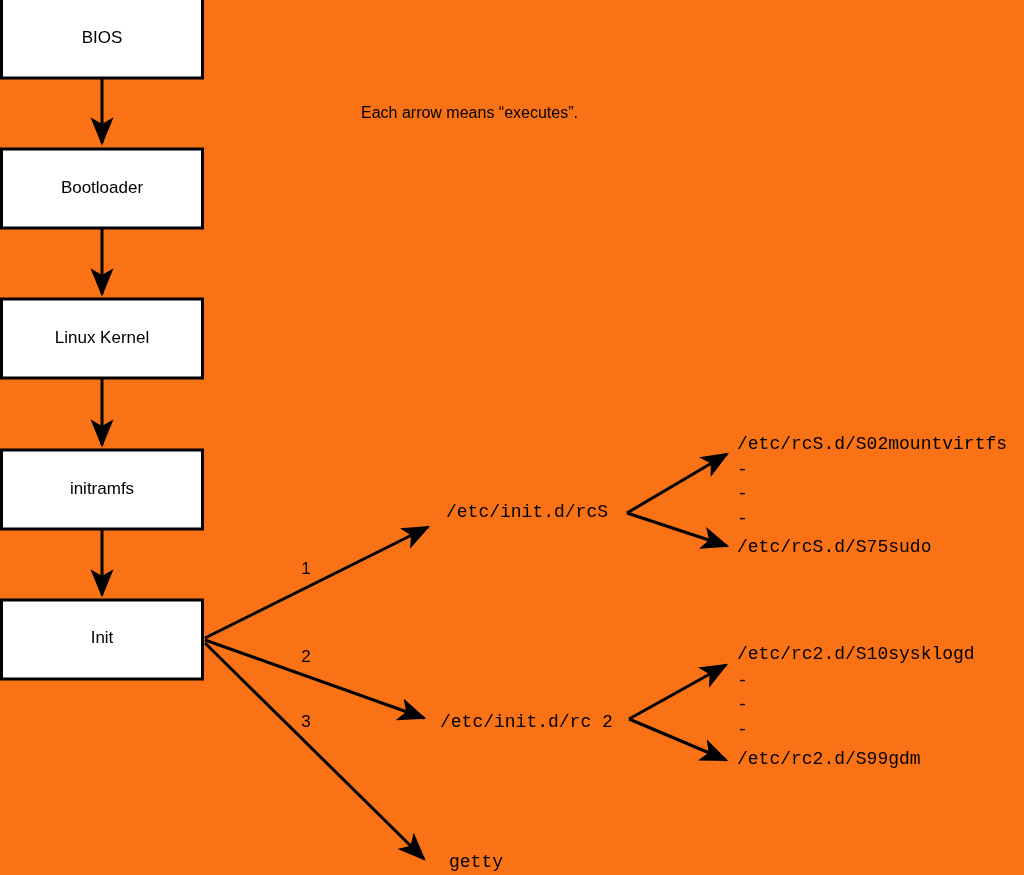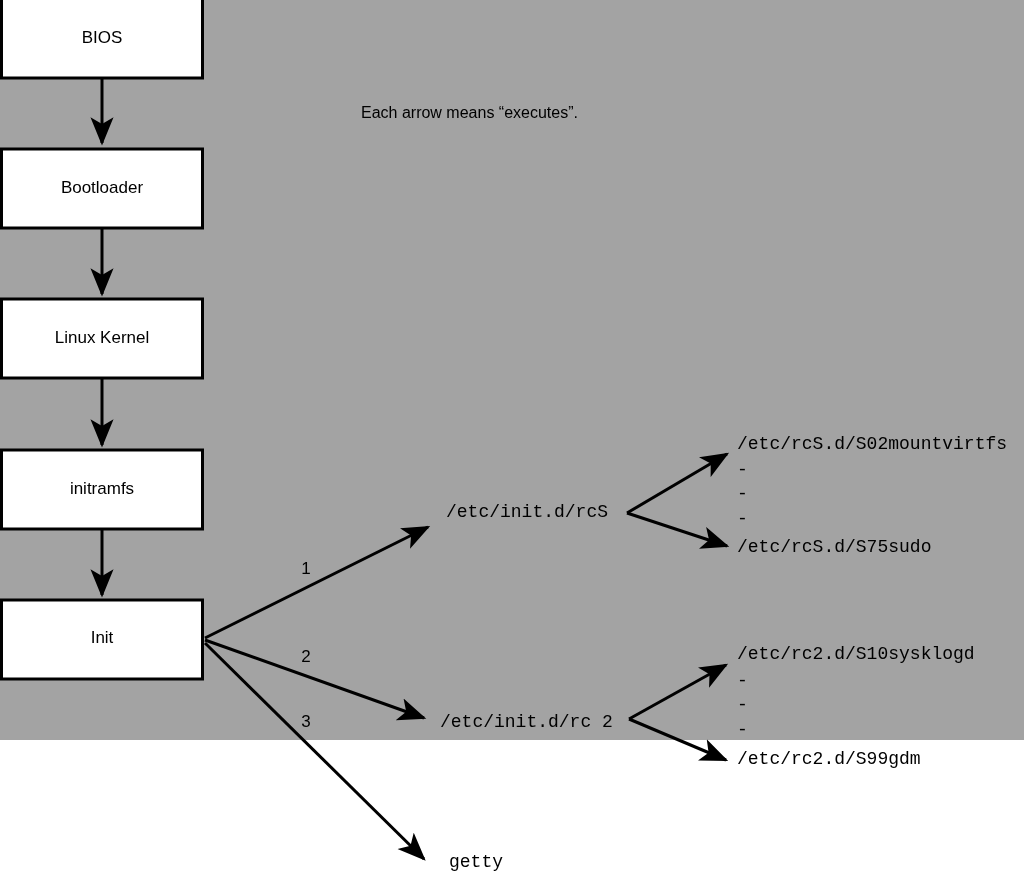--- a/index.html
+++ b/index.html
@@ -10,22 +10,22 @@
   }
   body {
     width: 1024px;
     height: 875px;
     font-family: "Liberation Sans", sans-serif;
     overflow: hidden;
   }
   #diagram-root {
     position: relative;
     width: 1024px;
-    height: 740px;
-    background: #a3a3a3;
+    height: 875px;
+    background: #f97316;
   }
   svg.diagram-canvas {
     position: absolute;
     top: 0;
     left: 0;
     width: 1024px;
     height: 875px;
     display: block;
   }
   .box-rect {

